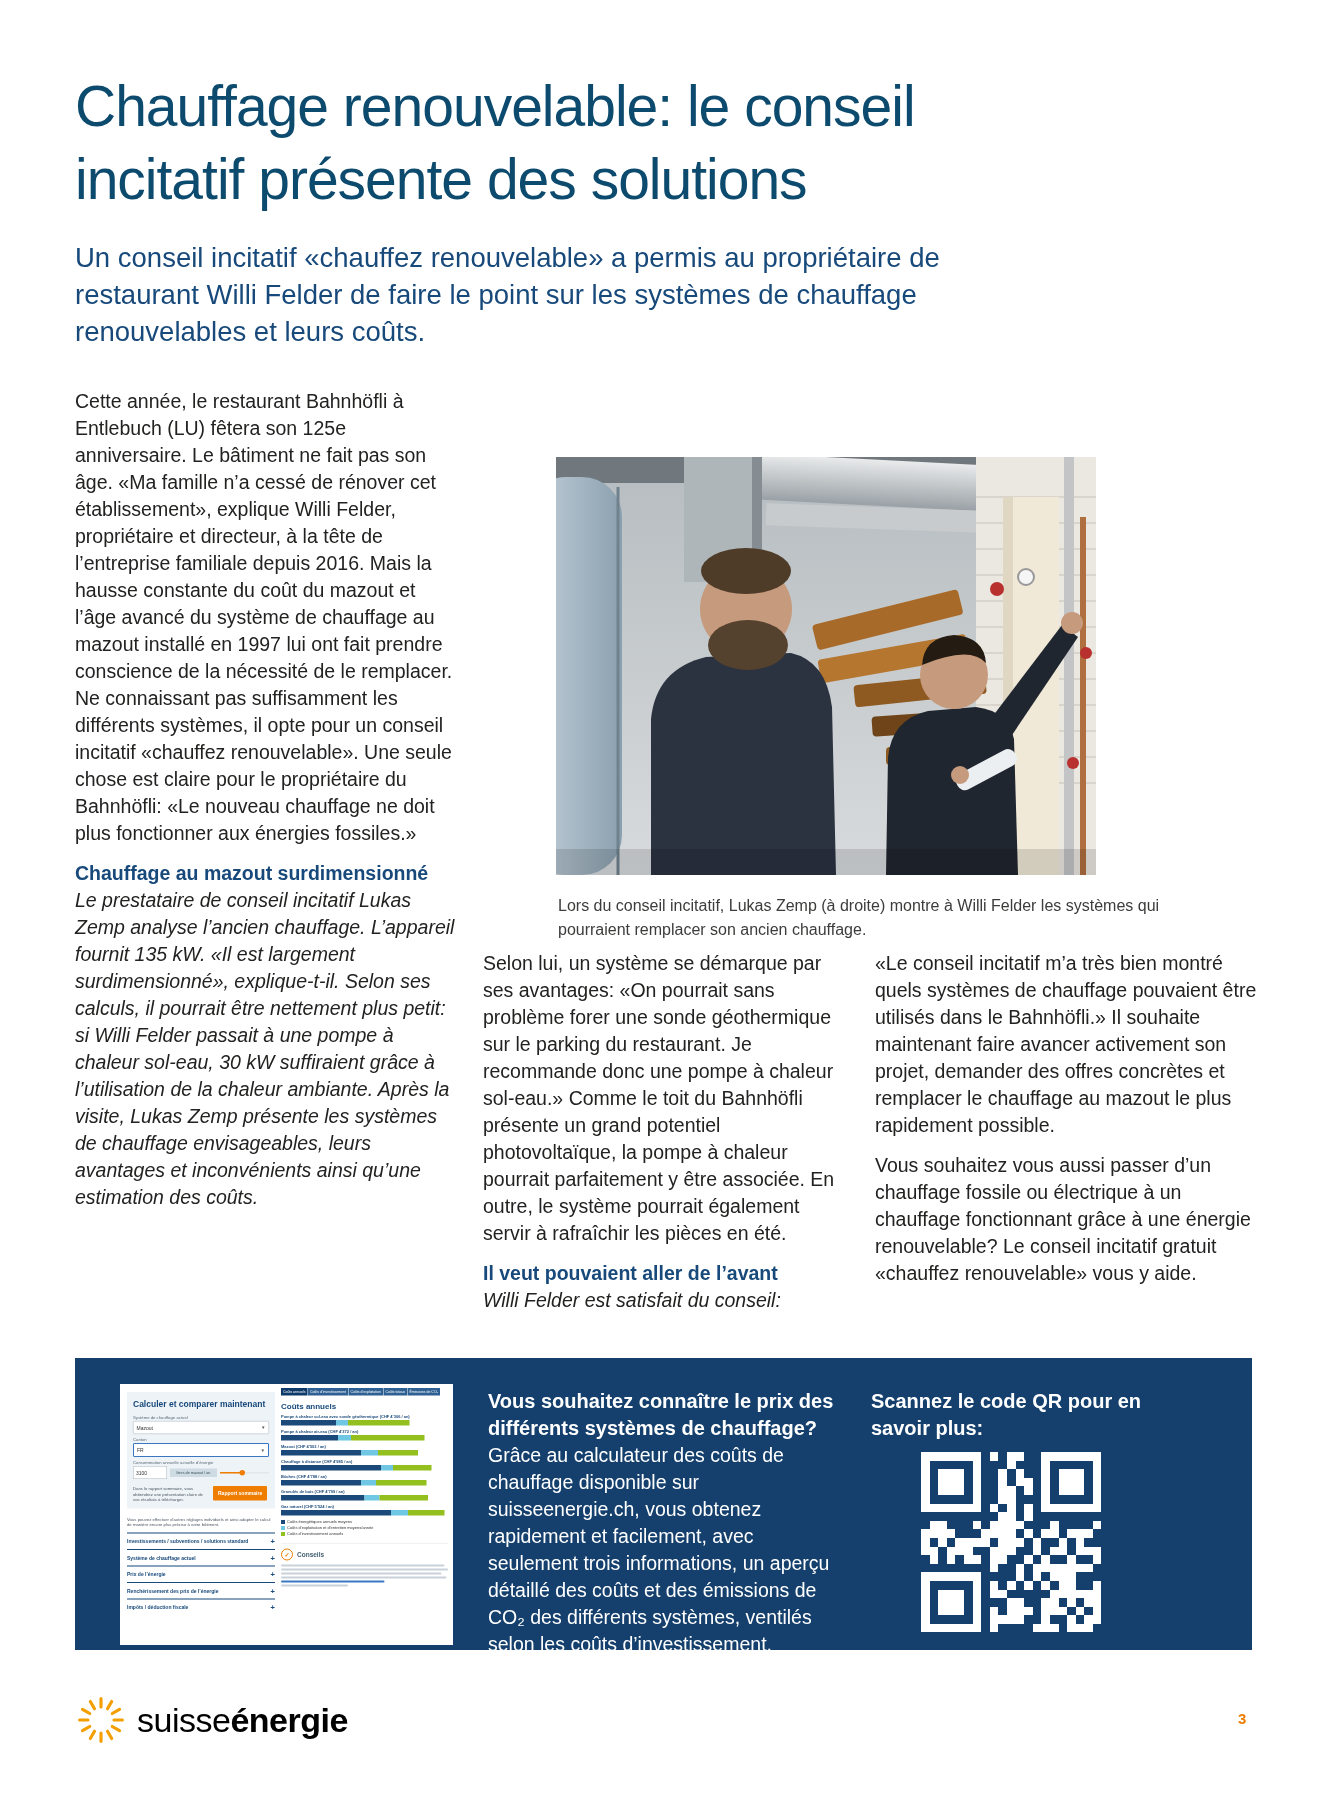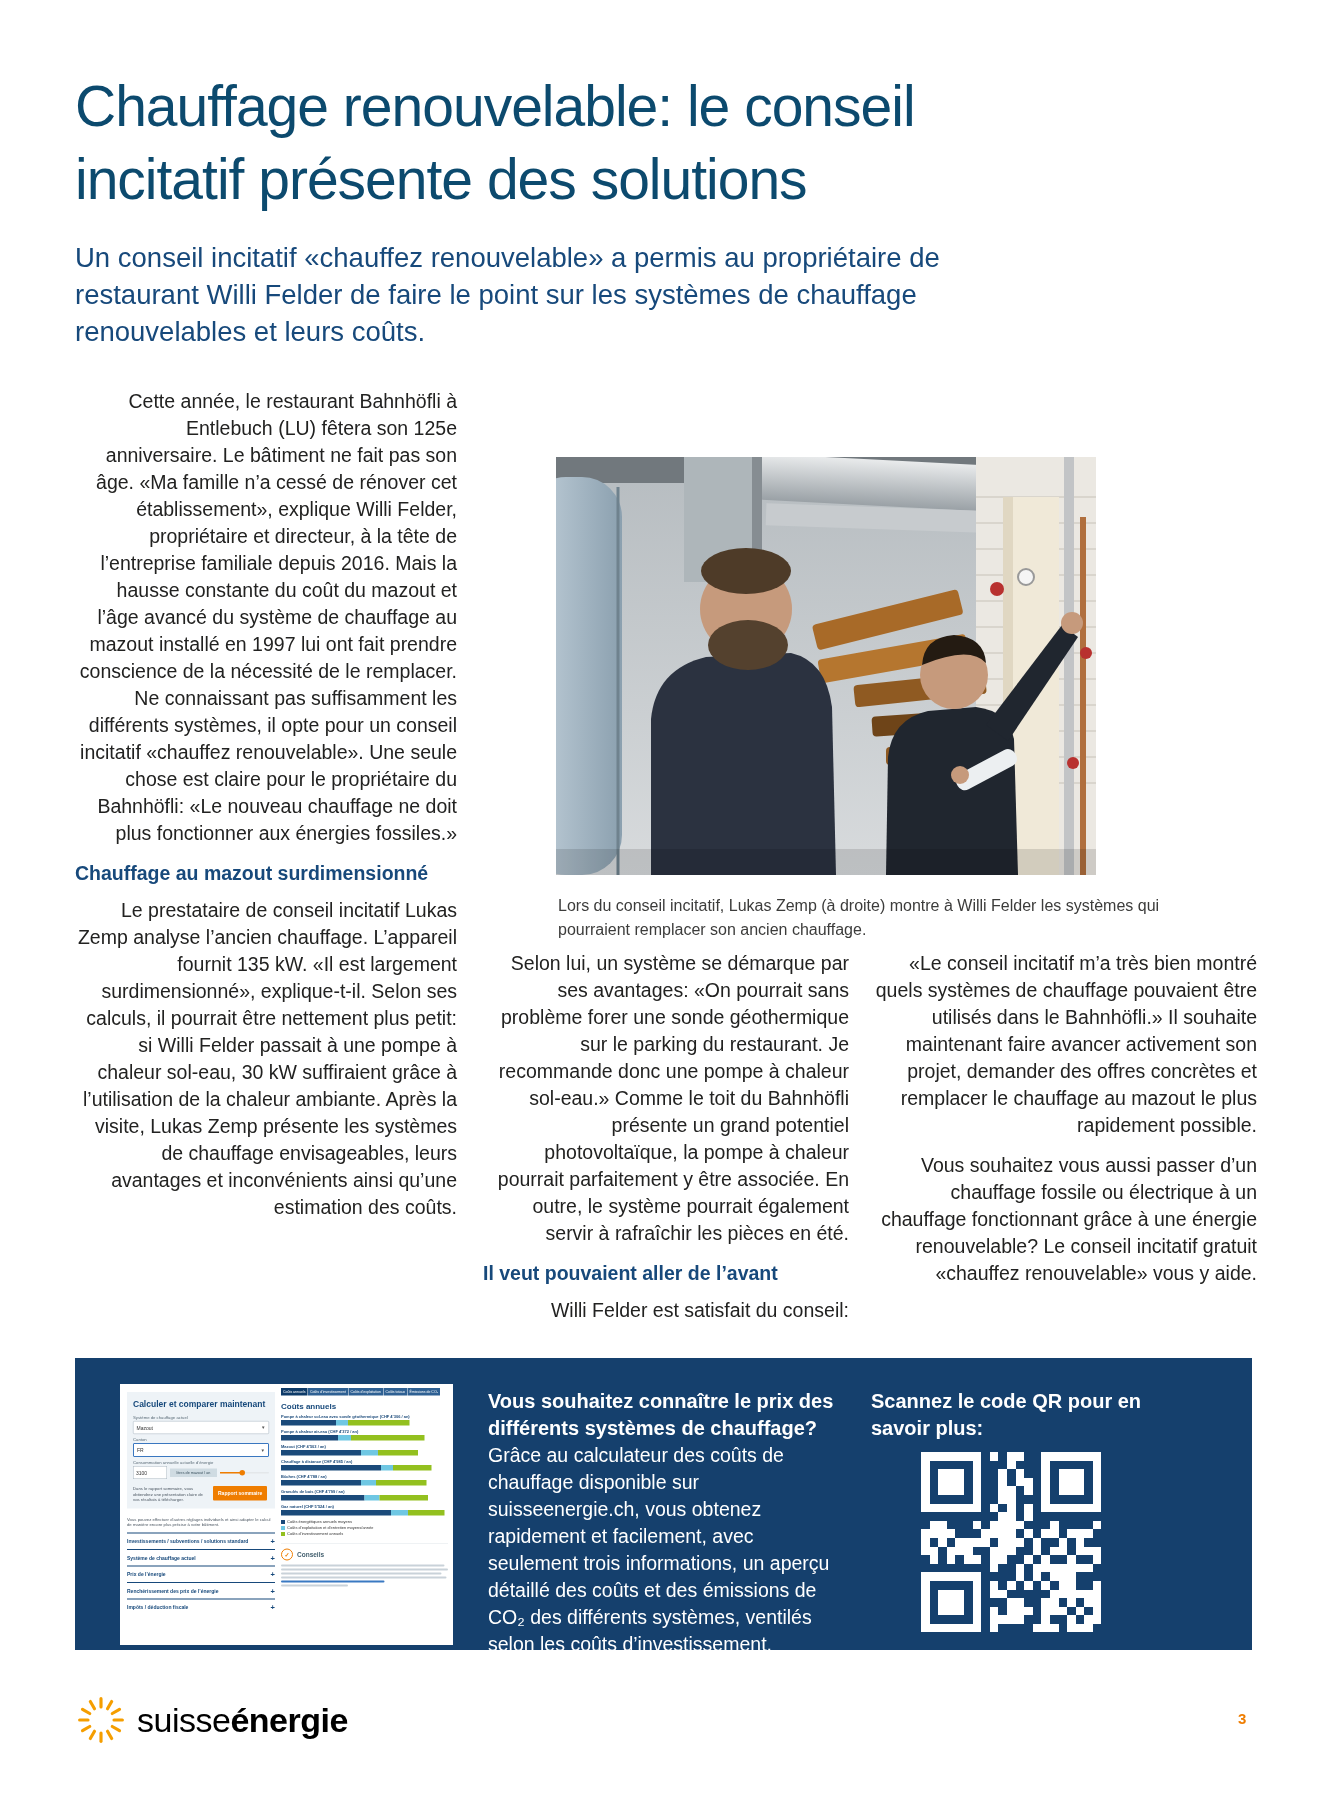--- a/index.html
+++ b/index.html
@@ -7,23 +7,23 @@
         font-family:"Liberation Sans",sans-serif;color:#1e1e1e;}
   .abs{position:absolute;}
 
   
   .page-title{left:75px;top:70px;width:1000px;font-size:57px;line-height:73px;font-weight:400;
               letter-spacing:-1px;color:#0c4a6e;margin:0;}
   .lead{left:75px;top:239px;width:920px;font-size:27.5px;line-height:37px;color:#17497b;margin:0;}
 
   
   .col{font-size:19.5px;line-height:27px;color:#222221;}
-  .col p{margin:0 0 13px 0;text-align:right;}
+  .col p{margin:0 0 13px 0;}
   .col h3{margin:13px 0 0 0;font-size:19.5px;line-height:27px;color:#17497b;font-weight:700;}
-  .col h3 + p{margin-top:10px;}
+  .col h3 + p{margin-top:0;font-style:italic;}
   .col1{left:75px;top:388px;width:382px;}
   .col2{left:483px;top:950px;width:366px;}
   .col3{left:875px;top:950px;width:382px;}
 
   
   .photo{left:556px;top:457px;width:540px;height:418px;overflow:hidden;background:#c9ced1;margin:0;}
   .caption{left:558px;top:894px;width:628px;font-size:16px;line-height:24px;color:#3c3c3b;}
 
   
   .banner{left:75px;top:1358px;width:1177px;height:292px;background:#15406d;}

